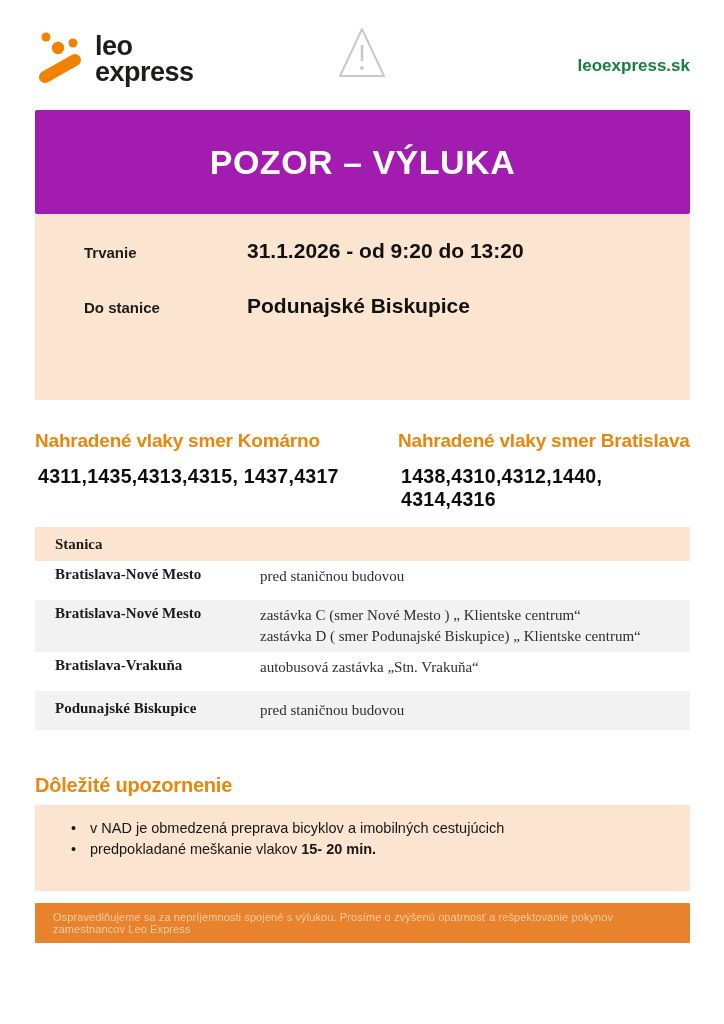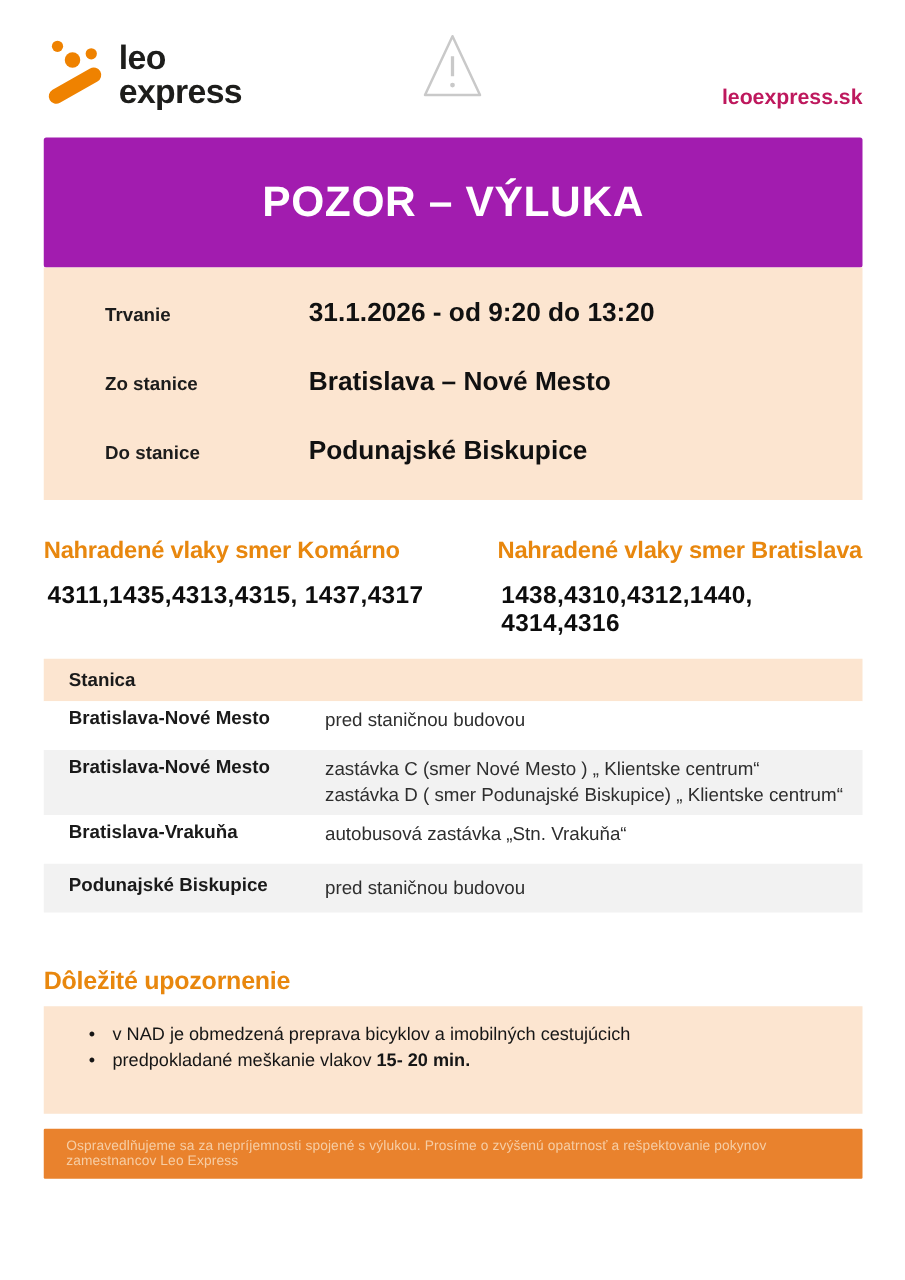--- a/index.html
+++ b/index.html
@@ -9,21 +9,21 @@
     position:relative; width:724px; height:1024px; margin:0 auto;
     background:#ffffff; overflow:hidden;
   }
   .content { width:655px; margin-left:35px; }
 
   
   .hdr { position:relative; height:78px; margin-top:24px; }
   .logo { position:absolute; left:0; top:4px; display:flex; align-items:center; gap:8px; }
   .logo-text { font-weight:bold; font-size:27px; line-height:0.98; letter-spacing:-0.5px; color:#1d1d1b; }
   .warn-tri { position:absolute; left:50%; top:0; transform:translateX(-52%); }
-  .site { position:absolute; right:0; top:44px; font-weight:bold; font-size:17px; color:#be185d; text-decoration:none; }
+  .site { position:absolute; right:0; top:32px; font-weight:bold; font-size:17px; color:#15803d; text-decoration:none; }
 
   
   .banner {
     margin-top:8px; height:104px; background:#a21caf; border-radius:2px;
     display:flex; align-items:center; justify-content:center;
   }
   .banner h1 { color:#ffffff; font-size:34px; font-weight:bold; letter-spacing:0.5px; }
 
   
   .details { background:#FCE5D0; height:186px; padding:25px 0 0 37px; }
@@ -35,21 +35,21 @@
   .trains { display:flex; margin-top:30px; }
   .t-col1 { width:363px; }
   .t-col2 { flex:1; }
   .tr-head { color:#E8870E; font-weight:bold; font-size:19px; letter-spacing:-0.2px; }
   .tr-nums { margin-top:13px; font-weight:bold; font-size:19.5px; letter-spacing:0.3px; padding-left:3px; color:#0d0d0d; }
 
   
   .sec-head { color:#E8870E; font-weight:bold; font-size:20px; letter-spacing:-0.2px; }
   .nad-head { margin-top:76px; }
   .nad-table { margin-top:16px; font-size:15px; }
-  .t-head, .t-row { display:grid; grid-template-columns:205px auto; padding-left:20px; }
+  .t-head, .t-row { display:grid; grid-template-columns:205px auto; padding-left:20px;font-family:Liberation Serif, serif; }
   .t-head { background:#FCE5D0; height:34px; align-items:center; font-weight:bold; }
   .t-row { padding-top:5px; padding-bottom:5px; }
   .t-row .station { font-weight:bold; }
   .t-row .stop { color:#2e2e2e; }
   .t-row .stop div { line-height:1.4; }
   .bg-white { background:#ffffff; }
   .bg-gray { background:#F2F2F2; }
   .t-gap { height:8px; background:#ffffff; }
   .t-row.tall { padding-top:9px; padding-bottom:9px; }
 
@@ -99,24 +99,20 @@
   </div>
 
   <div class="content banner">
     <h1>POZOR – VÝLUKA</h1>
   </div>
 
   <div class="content details">
     <div class="d-row">
       <span class="d-label">Trvanie</span>
       <span class="d-value">31.1.2026 - od 9:20 do 13:20</span>
-    </div>
-    <div class="d-row">
-      <span class="d-label">Zo stanice</span>
-      <span class="d-value">Bratislava – Nové Mesto</span>
     </div>
     <div class="d-row">
       <span class="d-label">Do stanice</span>
       <span class="d-value">Podunajské Biskupice</span>
     </div>
   </div>
 
   <div class="content trains">
     <div class="t-col1">
       <div class="tr-head">Nahradené vlaky smer Komárno</div>

